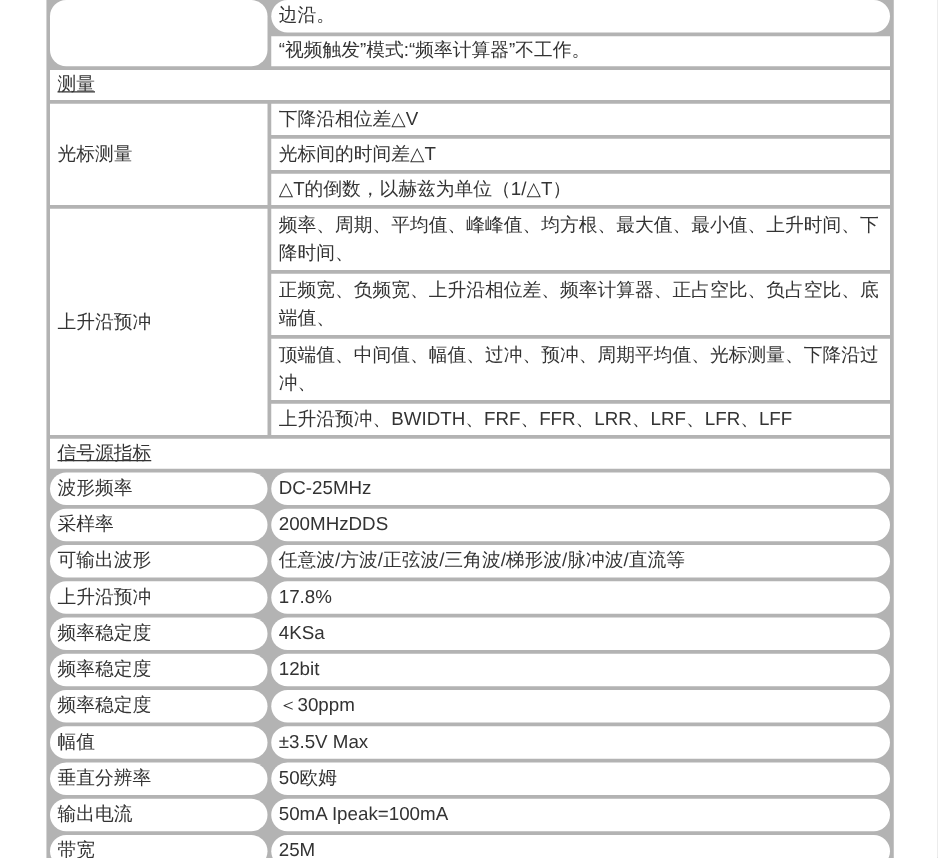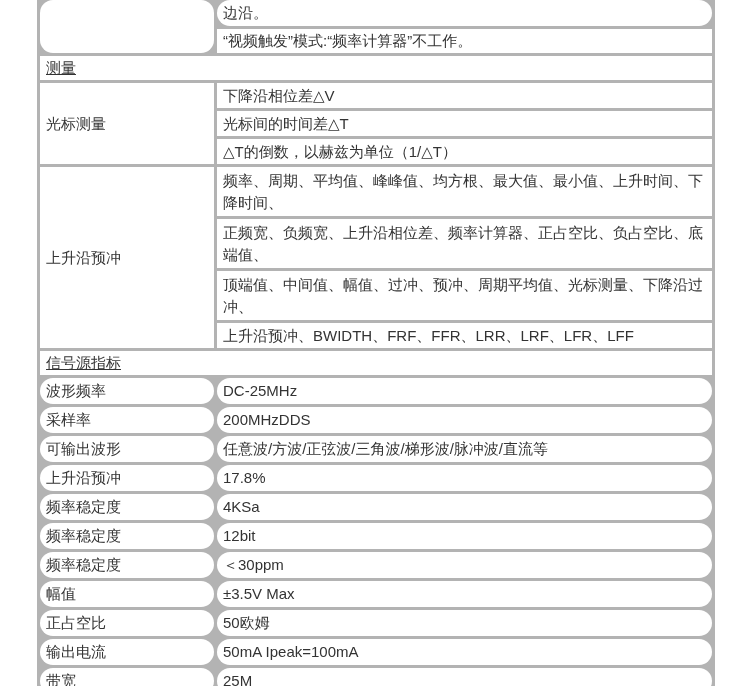--- a/index.html
+++ b/index.html
@@ -120,21 +120,21 @@
     </tr>
     <tr class="h24">
       <td class="lcol">频率稳定度</td>
       <td>＜30ppm</td>
     </tr>
     <tr class="h24">
       <td class="lcol">幅值</td>
       <td>±3.5V Max</td>
     </tr>
     <tr class="h24">
-      <td class="lcol">正占空比</td>
+      <td class="lcol">垂直分辨率</td>
       <td>50欧姆</td>
     </tr>
     <tr class="h24">
       <td class="lcol">输出电流</td>
       <td>50mA Ipeak=100mA</td>
     </tr>
     <tr class="h24">
       <td class="lcol">带宽</td>
       <td>25M</td>
     </tr>

